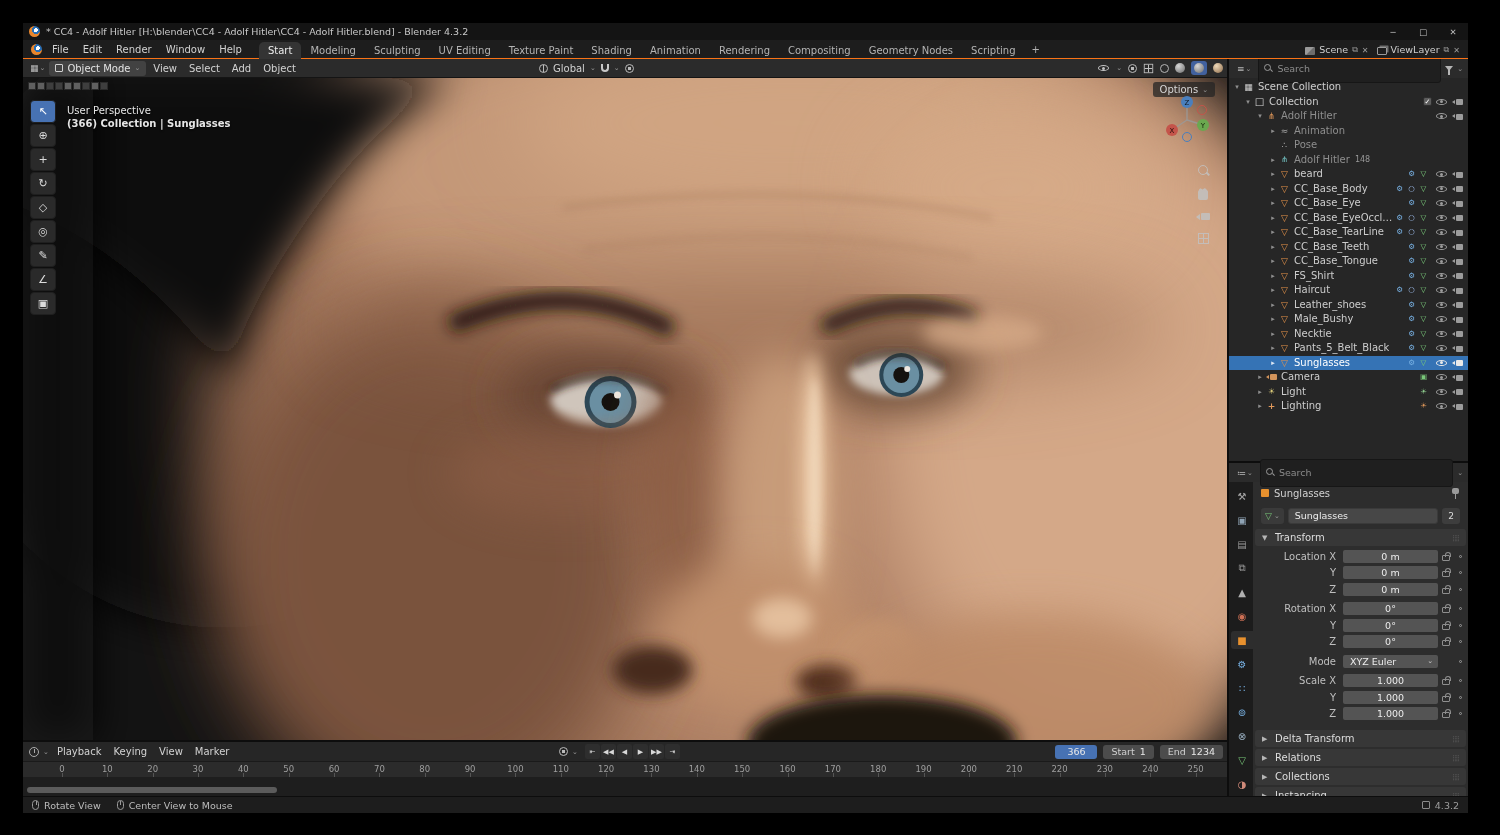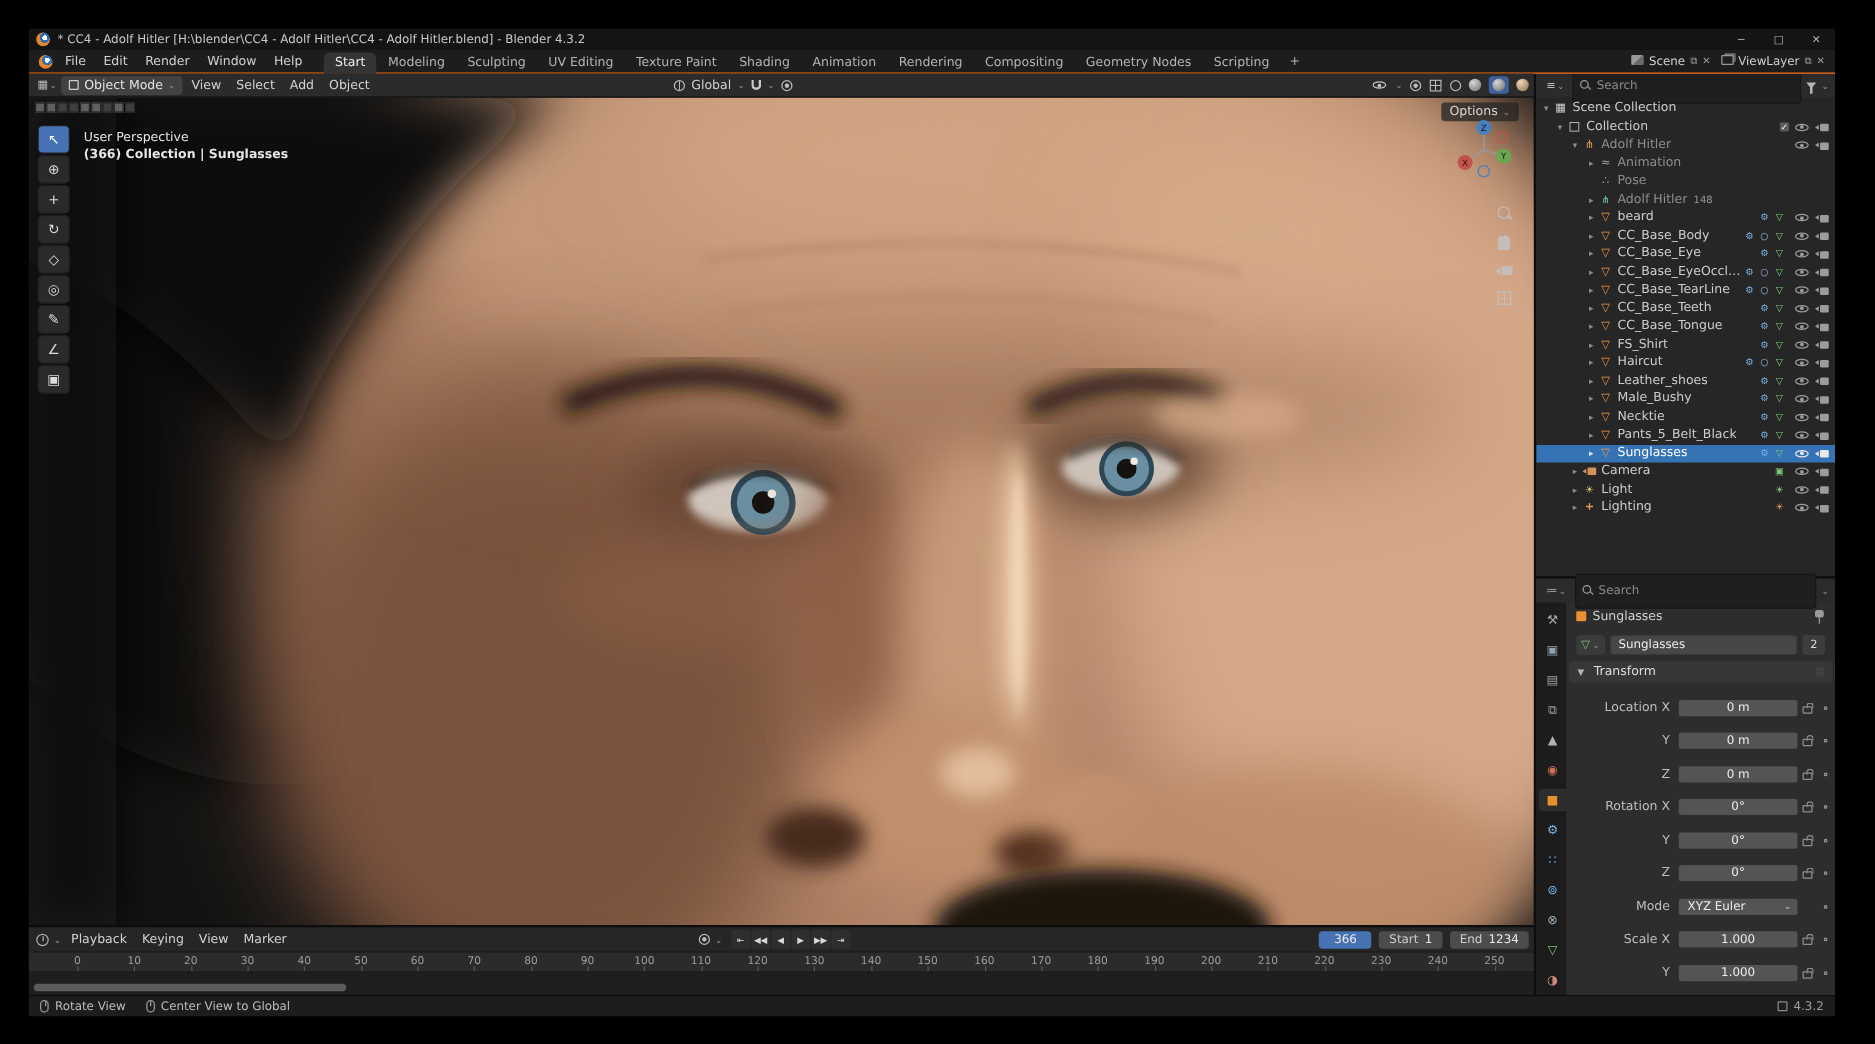--- a/index.html
+++ b/index.html
@@ -17,21 +17,21 @@
 
   
   .topbar{height:19px;background:#1d1d1d;display:flex;align-items:center;border-bottom:1px solid #f97316;flex:none;position:relative}
   .menubar{display:flex;align-items:center;margin-left:22px}
   .menubar .mitem{padding:0 7px;color:#d2d2d2;font-size:10px}
   .ws-tabs{display:flex;align-items:flex-end;margin-left:10px;height:19px}
   .ws-tab{padding:3px 9px 3px;color:#b4b4b4;font-size:10px;border-radius:5px 5px 0 0;white-space:nowrap}
   .ws-tab.active{background:#343434;color:#ececec}
   .ws-add{padding:0 7px;color:#b4b4b4}
   .tb-right{margin-left:auto;display:flex;align-items:center;gap:8px;padding-right:8px}
-  .tb-widget{display:flex;align-items:flex-start;gap:4px;color:#cfcfcf;font-size:9.5px}
+  .tb-widget{display:flex;align-items:flex-end;gap:4px;color:#cfcfcf;font-size:9.5px}
   .sceneico{width:10px;height:8px;background:linear-gradient(135deg,#9a9a9a 48%,#6c6c6c 52%);border-radius:1px}
   .vlico{width:10px;height:8px;border:1px solid #9a9a9a;box-shadow:2px -2px 0 -0.5px #6f6f6f;border-radius:1px}
   .miniglyph{color:#9a9a9a;font-size:8px}
 
   
   .main{flex:1;display:flex;min-height:0}
   .left-col{width:1206px;flex:none;display:flex;flex-direction:column;border-right:2px solid #0d0d0d}
   .right-col{flex:1;display:flex;flex-direction:column;background:#262626;min-width:0}
 
   
@@ -163,21 +163,21 @@
   .pin{margin-left:auto;position:relative;width:9px;height:11px}
   .pin::before{content:"";position:absolute;left:1px;top:0;width:7px;height:6px;background:#9a9a9a;border-radius:2px}
   .pin::after{content:"";position:absolute;left:4px;top:6px;width:1px;height:5px;background:#9a9a9a}
   .namerow{height:23px;display:flex;align-items:center;gap:4px;padding:0 8px;flex:none}
   .dtico{height:16px;display:flex;align-items:center;gap:2px;background:#3a3a3a;border-radius:3px;padding:0 4px;color:#79c879;font-size:9px}
   .namefield{flex:1;height:16px;background:#474747;border:1px solid #3a3a3a;border-radius:3px;color:#ececec;font-size:9.5px;padding:0 6px;outline:none;font-family:inherit;min-width:0}
   .userschip{height:16px;min-width:18px;background:#3d3d3d;border-radius:3px;display:flex;align-items:center;justify-content:center;color:#dcdcdc;font-size:9px;padding:0 4px}
   .panel-h{height:17px;background:#373737;display:flex;align-items:center;gap:5px;padding:0 7px;border-radius:3px;margin:2px 2px 1px;color:#dedede;flex:none}
   .panel-h .parr{font-size:7px;color:#b5b5b5;width:8px}
   .panel-h .grip{margin-left:auto;color:#585858;font-size:6px;letter-spacing:-1px}
-  .prow{height:14.5px;display:flex;align-items:center;margin:12px 2px}
+  .prow{height:14.5px;display:flex;align-items:center;margin:2px 2px}
   .prow.gapa{margin-bottom:5px}
   .plabel{width:88px;text-align:right;padding-right:7px;color:#bfbfbf;white-space:nowrap;flex:none}
   .pfield{flex:1;height:13px;background:#545454;border-radius:2px;color:#ececec;display:flex;align-items:center;justify-content:center;font-size:9.5px;position:relative}
   .pfield.dd{justify-content:flex-start;padding:0 7px}
   .pfield.dd::after{content:"⌄";position:absolute;right:5px;font-size:7px;color:#cfcfcf}
   .lockcol{width:16px;display:flex;justify-content:center;flex:none;color:#8e8e8e}
   .lock{position:relative;width:8px;height:6px;border:1px solid currentColor;border-radius:1px;margin-top:3px}
   .lock::before{content:"";position:absolute;left:2px;top:-4px;width:4px;height:4px;border:1px solid currentColor;border-bottom:none;border-radius:3px 3px 0 0}
   .dotcol{width:12px;display:flex;justify-content:center;flex:none}
   .adot{width:3px;height:3px;border:1px solid #999;border-radius:50%}
@@ -1136,21 +1136,21 @@
     <div class="statusbar">
       <span style="display:flex;gap:16px">
 
           <span class="hint">
             <span class="mouseico"></span>
             <span>Rotate View</span>
           </span>
 
           <span class="hint">
             <span class="mouseico"></span>
-            <span>Center View to Global</span>
+            <span>Center View to Mouse</span>
           </span>
         </span>
       <span class="sb-right">
         <span class="verico"></span>
         <span>4.3.2</span>
       </span>
     </div>
   </div>
 
 </div>

